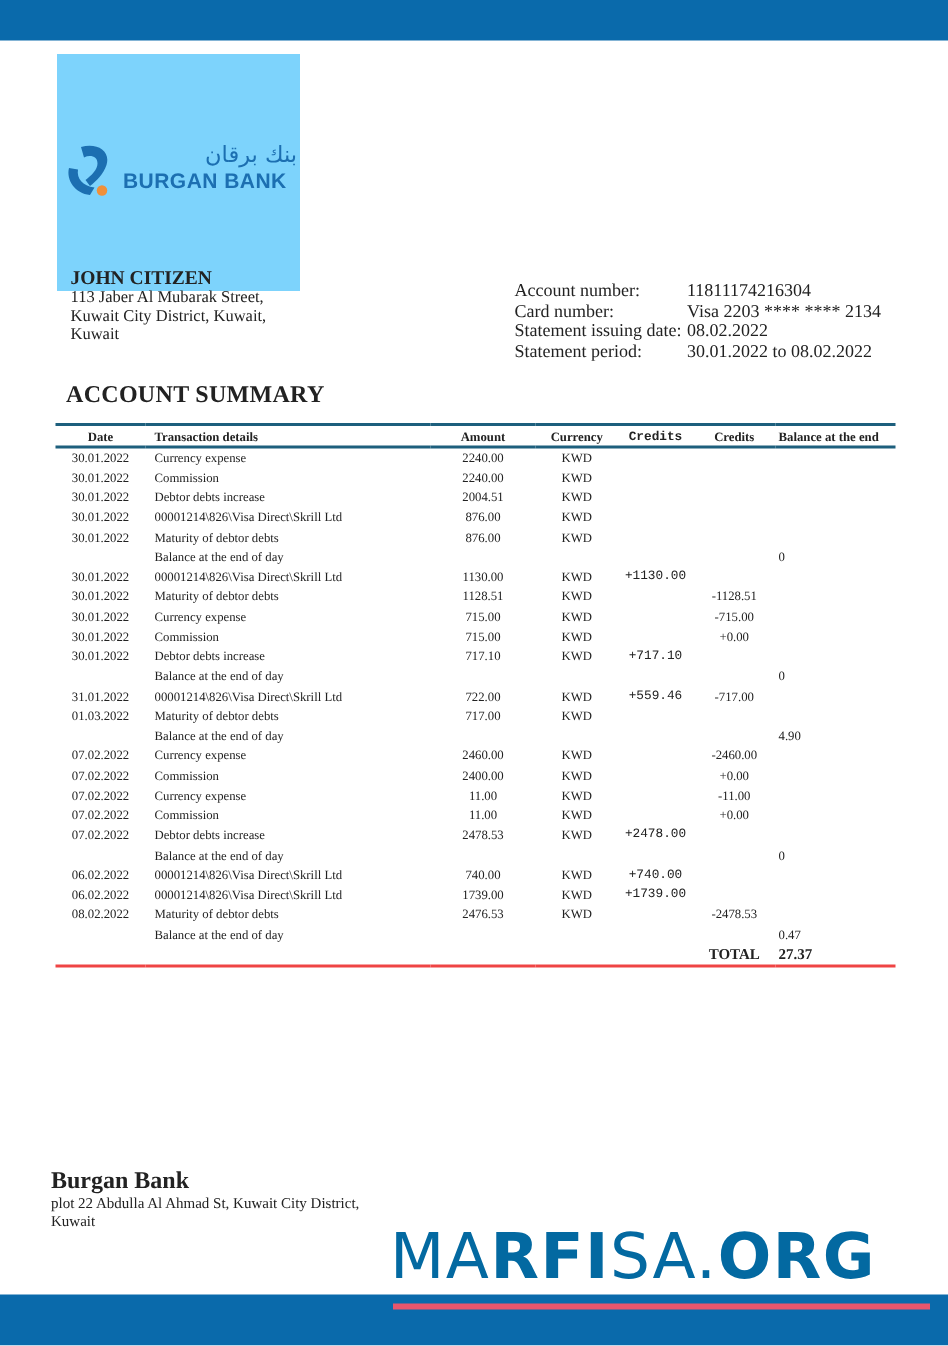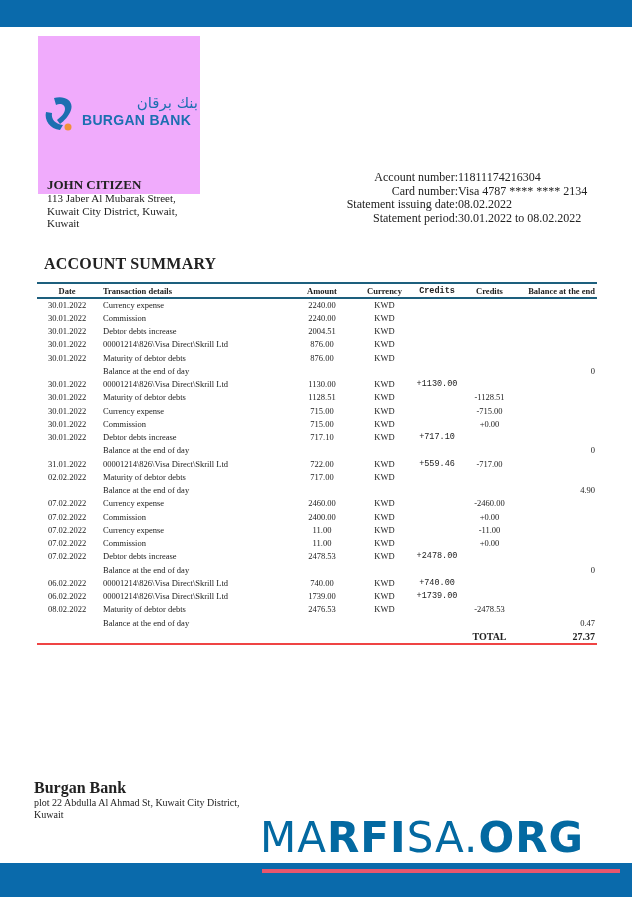--- a/index.html
+++ b/index.html
@@ -1,47 +1,47 @@
 <!DOCTYPE html>
 <html><head>
 <meta charset="utf-8">
 <style>
   * { box-sizing: border-box; margin: 0; padding: 0; }
   html, body { width: 632px; height: 897px; background: #ffffff; overflow: hidden; }
   body { position: relative; font-family: "Liberation Serif", "DejaVu Serif", serif; color: #222; }
 
   .top-bar { position: absolute; left: 0; top: 0; width: 632px; height: 27px; background: #0a6aab; }
 
-  .logo-box { position: absolute; left: 38px; top: 36px; width: 162px; height: 158px; background: #f0abfc; }
+  .logo-box { position: absolute; left: 38px; top: 36px; width: 162px; height: 158px; background: #7dd3fc; }
   .logo { position: absolute; left: 4px; top: 58px; width: 156px; height: 40px; }
   .logo-mark { position: absolute; left: 0; top: 2px; width: 34px; height: 36px; }
   .logo-ar { position: absolute; left: 40px; top: 0; width: 116px; font-family: "DejaVu Sans", sans-serif; font-size: 15px; color: #1c6fb1; text-align: right; line-height: 18px; direction: rtl; }
   .logo-en { position: absolute; left: 40px; top: 18px; font-family: "Liberation Sans", sans-serif; font-weight: bold; font-size: 14px; color: #1c6fb1; letter-spacing: 0.3px; }
 
   .client { position: absolute; left: 47px; top: 177px; font-size: 11px; line-height: 12.5px; }
   .client .name { font-weight: bold; font-size: 13px; line-height: 15px; }
 
-  .account-info { position: absolute; left: 343px; top: 171px; font-size: 12px; line-height: 13.5px; text-align: right; }
+  .account-info { position: absolute; left: 343px; top: 187px; font-size: 12px; line-height: 13.5px; }
   .account-info .row { display: flex; }
   .account-info .k { width: 115px; }
   .account-info .v { white-space: nowrap; }
 
   .summary-title { position: absolute; left: 44px; top: 255px; font-size: 16px; font-weight: bold; letter-spacing: 0.2px; }
 
   .statement-table { position: absolute; left: 37px; top: 282px; width: 560px; border-collapse: collapse; font-size: 8.5px; }
   .statement-table thead tr { border-top: 2px solid #1d5f7d; border-bottom: 2px solid #1d5f7d; }
   .statement-table th { font-weight: bold; height: 15px; padding: 0 2px; font-size: 8.5px; }
   .statement-table td { height: 13.25px; padding: 0 2px; white-space: nowrap; }
   .c-date { width: 60px; text-align: center; }
   .c-det { width: 190px; text-align: left; padding-left: 6px !important; }
   .c-amt { width: 70px; text-align: center; margin-top: 29px; }
   .c-cur { width: 55px; text-align: center; }
   .c-cr { width: 50px; text-align: center; font-family: Liberation Mono, monospace; }
   .c-db { width: 55px; text-align: center; }
-  .c-bal { width: 80px; text-align: right; }
+  .c-bal { width: 80px; text-align: left; }
   .statement-table th.c-det { text-align: left; margin-left: 34px; }
   .statement-table tfoot tr { border-bottom: 2px solid #ef4444; }
   .statement-table tfoot td { font-weight: bold; font-size: 10px; height: 15px; }
 
   .bank-footer { position: absolute; left: 34px; top: 778px; font-size: 10px; line-height: 12px; }
   .bank-footer .bname { font-size: 16px; font-weight: bold; line-height: 19px; }
 
   .watermark { position: absolute; left: 260px; top: 815px; font-family: "DejaVu Sans", sans-serif; font-size: 42px; color: #0369a1; letter-spacing: 1px; line-height: 46px; }
   .watermark .bold { font-weight: bold; }
 
@@ -72,21 +72,21 @@
   <div>Kuwait</div>
 </div>
 
 <div class="account-info">
   <div class="row">
     <span class="k">Account number:</span>
     <span class="v">11811174216304</span>
   </div>
   <div class="row">
     <span class="k">Card number:</span>
-    <span class="v">Visa 4787 **** **** 2134</span>
+    <span class="v">Visa 2203 **** **** 2134</span>
   </div>
   <div class="row">
     <span class="k">Statement issuing date:</span>
     <span class="v">08.02.2022</span>
   </div>
   <div class="row">
     <span class="k">Statement period:</span>
     <span class="v">30.01.2022 to 08.02.2022</span>
   </div>
 </div>
@@ -217,21 +217,21 @@
       <tr>
         <td class="c-date">31.01.2022</td>
         <td class="c-det">00001214\826\Visa Direct\Skrill Ltd</td>
         <td class="c-amt">722.00</td>
         <td class="c-cur">KWD</td>
         <td class="c-cr">+559.46</td>
         <td class="c-db">-717.00</td>
         <td class="c-bal"></td>
       </tr>
       <tr>
-        <td class="c-date">02.02.2022</td>
+        <td class="c-date">01.03.2022</td>
         <td class="c-det">Maturity of debtor debts</td>
         <td class="c-amt">717.00</td>
         <td class="c-cur">KWD</td>
         <td class="c-cr"></td>
         <td class="c-db"></td>
         <td class="c-bal"></td>
       </tr>
       <tr>
         <td class="c-date"></td>
         <td class="c-det">Balance at the end of day</td>

